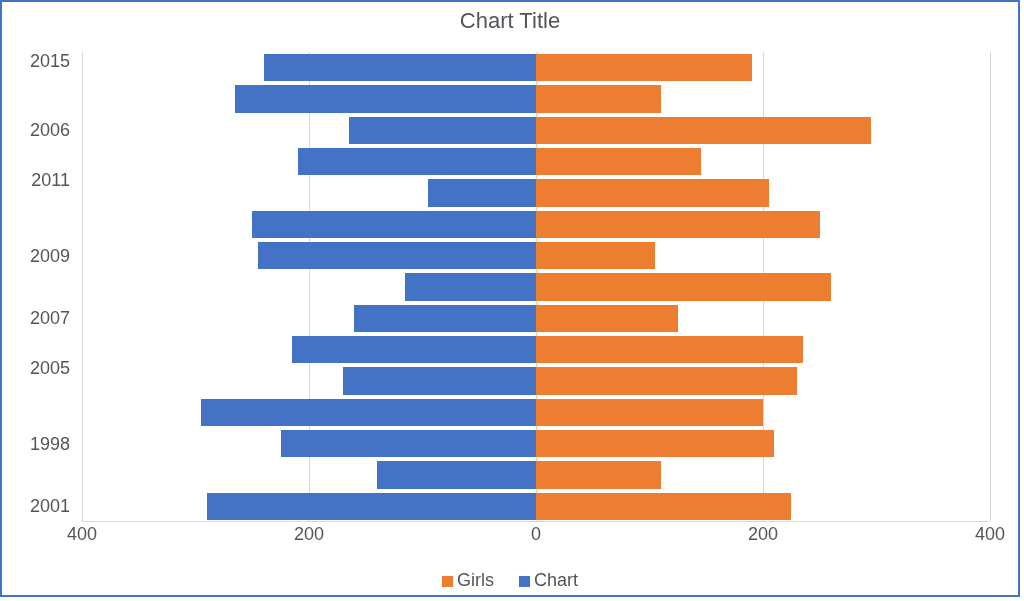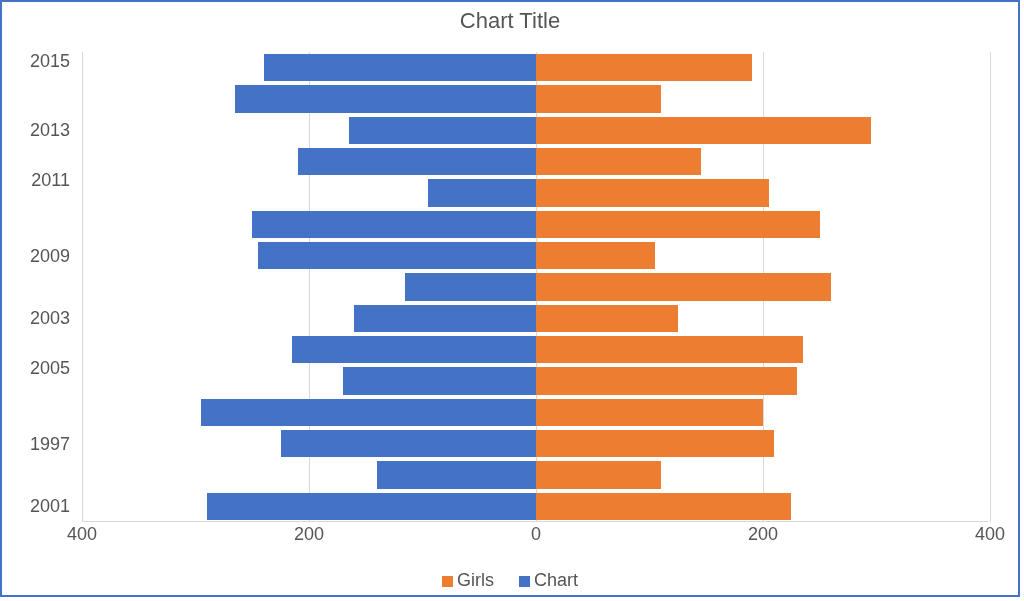--- a/index.html
+++ b/index.html
@@ -121,26 +121,26 @@
 </style>
 </head>
 <body>
 
 <div class="chart-frame">
 
   <div class="chart-title">Chart Title</div>
 
   <div class="y-ticks" id="y-ticks">
       <div class="y-tick" style="top: 454.333px;">2001</div>
-      <div class="y-tick" style="top: 391.667px;">1997</div>
+      <div class="y-tick" style="top: 391.667px;">1998</div>
       <div class="y-tick" style="top: 316px;">2005</div>
-      <div class="y-tick" style="top: 266.333px;">2003</div>
+      <div class="y-tick" style="top: 266.333px;">2007</div>
       <div class="y-tick" style="top: 203.667px;">2009</div>
       <div class="y-tick" style="top: 128px;">2011</div>
-      <div class="y-tick" style="top: 78.3333px;">2013</div>
+      <div class="y-tick" style="top: 78.3333px;">2006</div>
       <div class="y-tick" style="top: 9px;">2015</div>
     </div>
 
   <div class="plot-area" id="plot-area">
     <div class="gridlines" id="gridlines">
         <div class="gridline" style="left: 0px;"></div>
         <div class="gridline" style="left: 227px;"></div>
         <div class="gridline" style="left: 454px;"></div>
         <div class="gridline" style="left: 681px;"></div>
         <div class="gridline" style="left: 908px;"></div>

